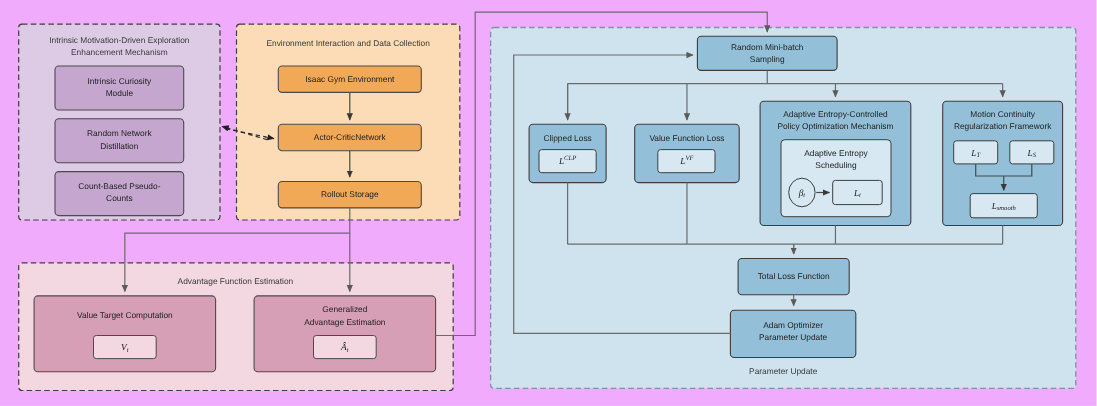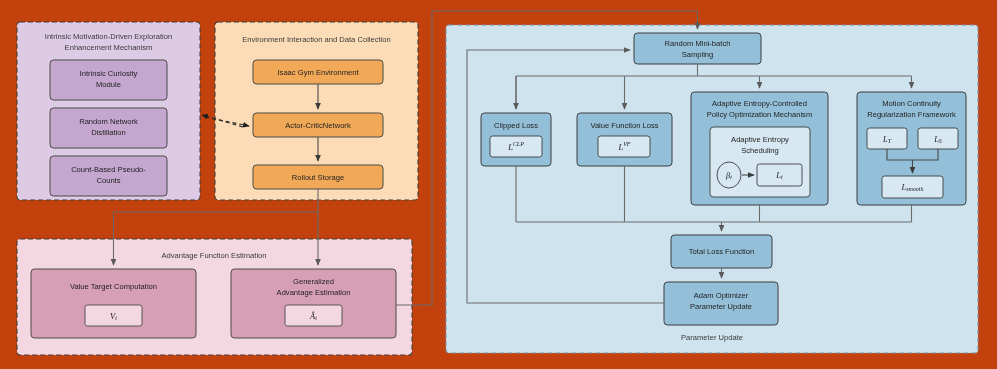--- a/index.html
+++ b/index.html
@@ -1,18 +1,18 @@
 <!DOCTYPE html>
 <html><head>
 <meta charset="utf-8">
 <style>
   html,body{margin:0;padding:0;background:#ffffff;}
   body{width:997px;height:369px;overflow:hidden;
        font-family:"Liberation Sans","DejaVu Sans",sans-serif;}
-  #diagram{position:relative;width:997px;height:369px;background:#c2410c;}
+  #diagram{position:relative;width:997px;height:369px;background:#f0abfc;}
   svg{position:absolute;left:0;top:0;}
   .grp-label{font-size:7.6px;fill:#3a3a3a;text-anchor:middle;dominant-baseline:middle;}
   .box-label{font-size:7.6px;fill:#222;text-anchor:middle;dominant-baseline:middle;}
   .math{font-family:"Liberation Serif","DejaVu Serif",serif;font-style:italic;
         font-size:8.4px;fill:#1a1a1a;text-anchor:middle;dominant-baseline:middle;}
   .math-sub{font-size:6px;}
   .grp-purple{fill:#ddcbe6;stroke:#3f3f3f;stroke-width:1.1;stroke-dasharray:5 3;}
   .grp-orange{fill:#fbdcb6;stroke:#3f3f3f;stroke-width:1.1;stroke-dasharray:5 3;}
   .grp-pink{fill:#f3d7e1;stroke:#3f3f3f;stroke-width:1.1;stroke-dasharray:5 3;}
   .grp-blue{fill:#cfe3ef;stroke:#7c93a3;stroke-width:1.2;stroke-dasharray:5 3;}

